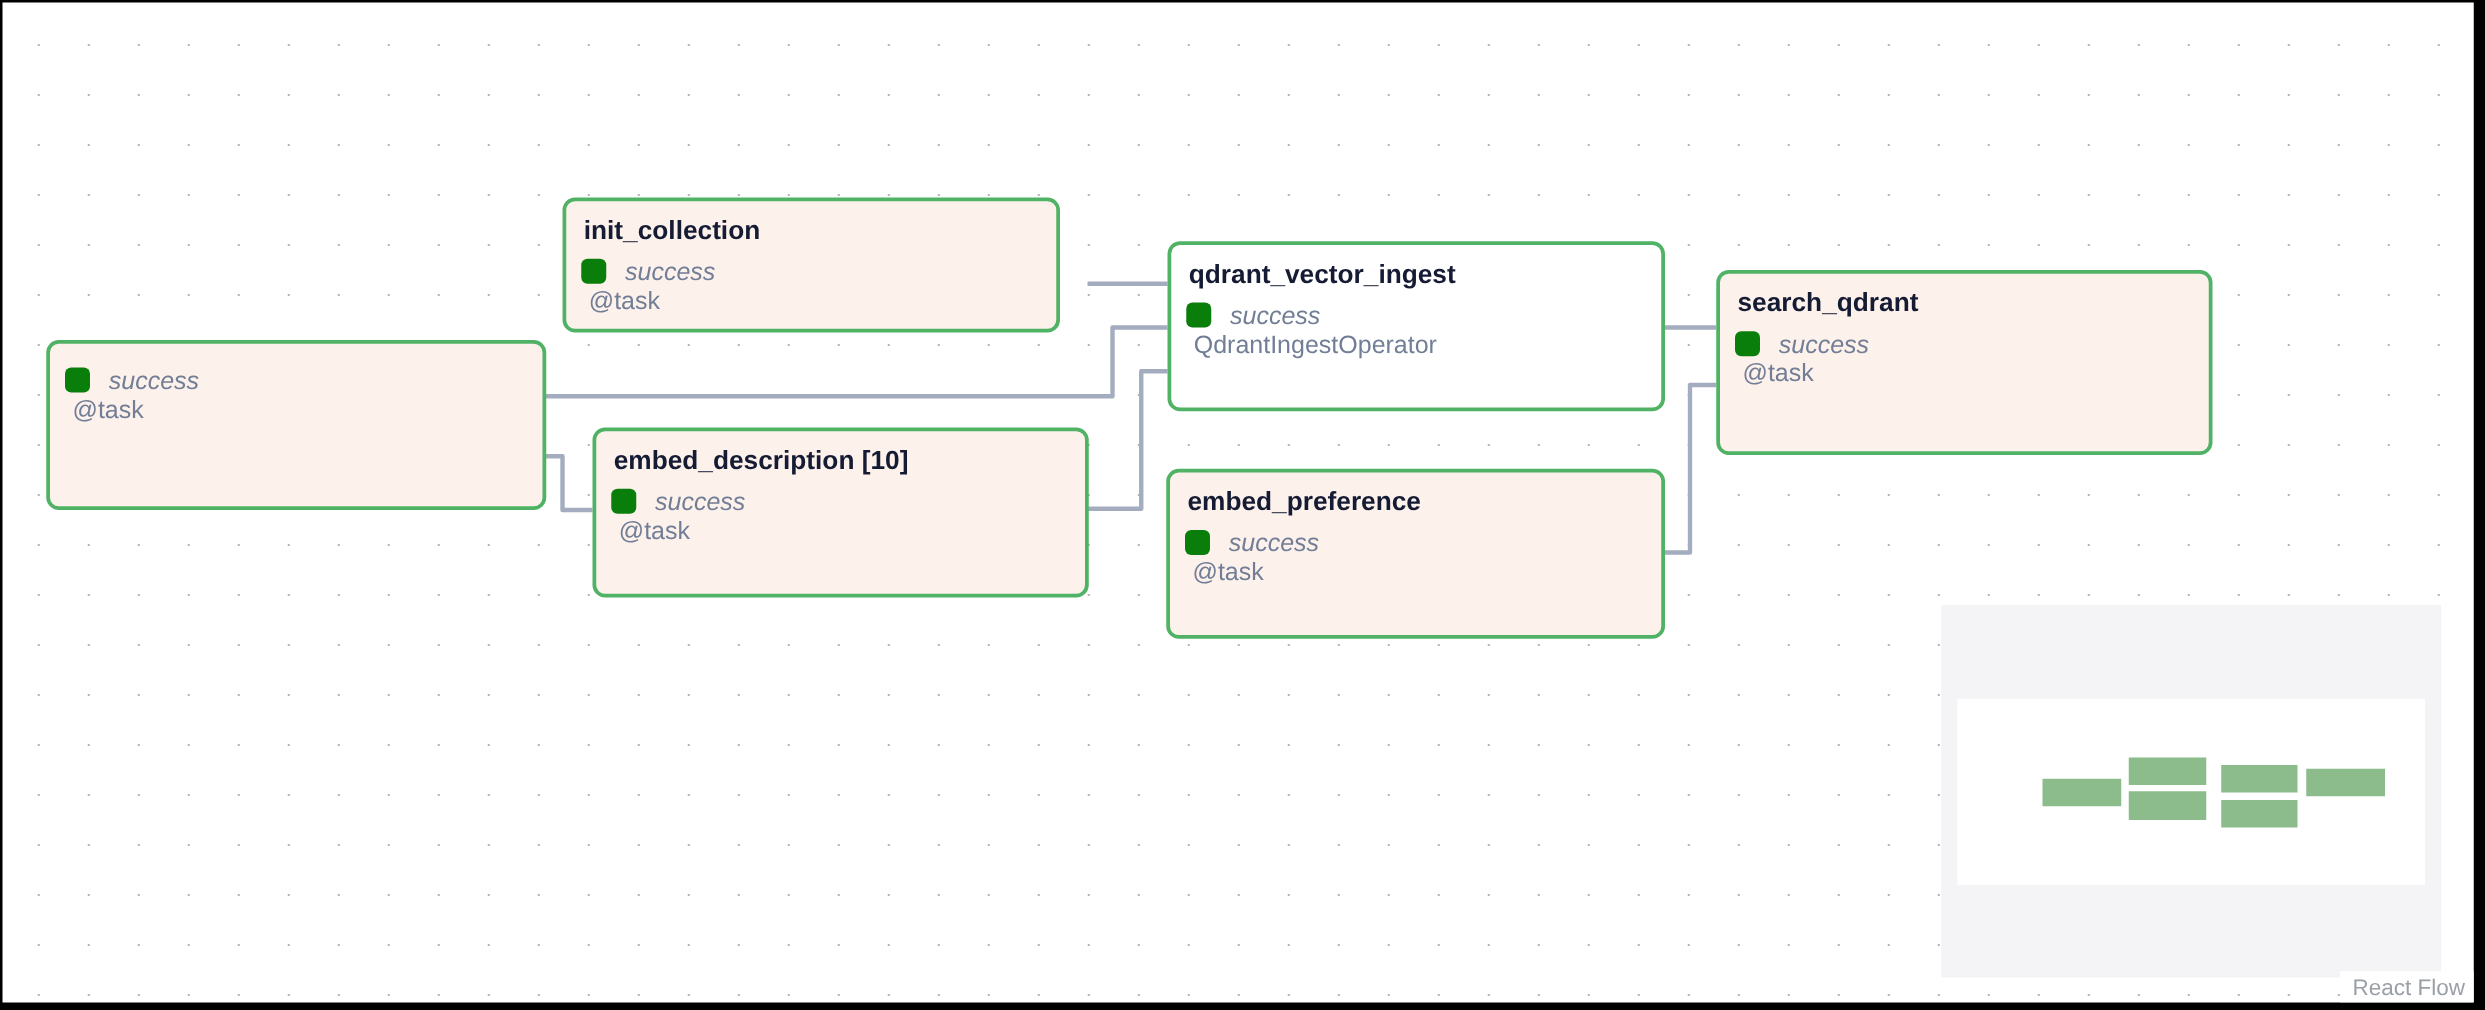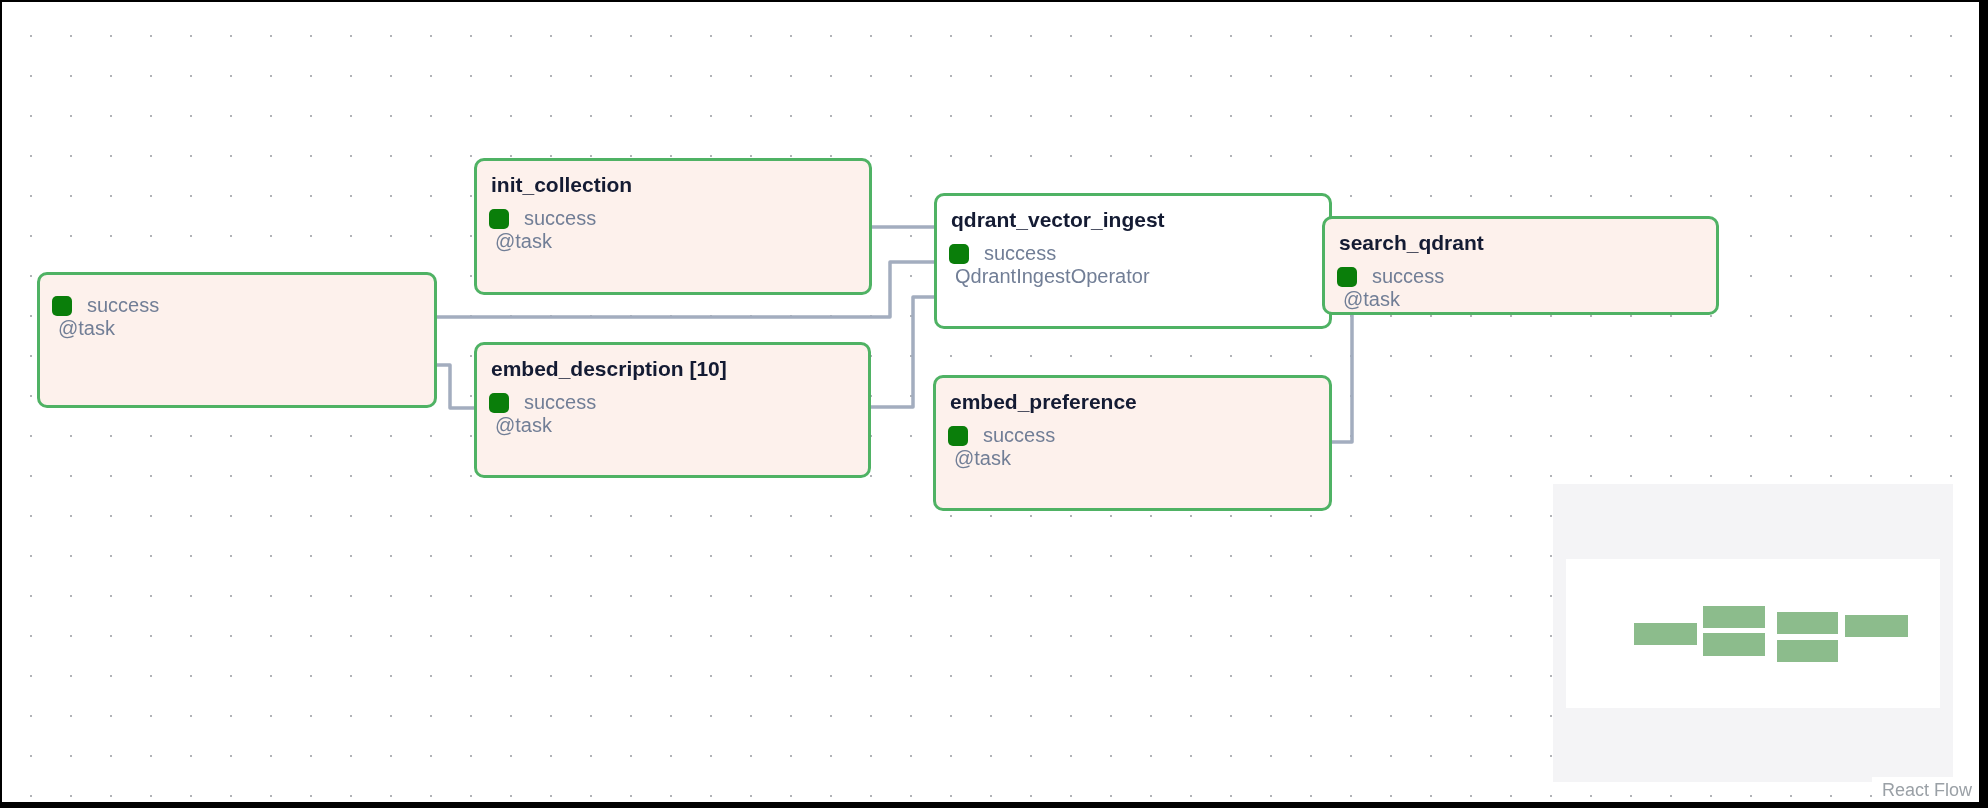--- a/index.html
+++ b/index.html
@@ -22,21 +22,21 @@
     background-size:40px 40px;background-position:9px 14px;
   }
   .edges{position:absolute;left:0;top:0;pointer-events:none;}
   .edge{stroke:var(--edge-gray);stroke-width:3.5;fill:none;stroke-linejoin:round;}
   .node{
     position:absolute;border:3px solid var(--accent-green);border-radius:10px;
     background:var(--node-fill-task);padding:10px 14px;
   }
   .node.operator{background:var(--node-fill-operator);}
   .node-title{font-size:21px;font-weight:bold;color:var(--text-dark);line-height:27px;}
-  .status-row{display:flex;align-items:flex-end;margin-top:9px;margin-left:-2px;}
+  .status-row{display:flex;align-items:flex-start;margin-top:9px;margin-left:-2px;font-style:italic;}
   .status-square{
     width:20px;height:20px;border-radius:5px;background:var(--status-green);
     margin-right:15px;flex:0 0 auto;
   }
   .status-label{font-size:20px;color:var(--text-gray);line-height:22px;}
   .operator-label{font-size:20px;color:var(--text-gray);margin-top:0;margin-left:4px;line-height:24px;}
   .minimap{
     position:absolute;background:var(--minimap-mask);
     left:1551px;top:482px;width:400px;height:298px;
   }
@@ -63,21 +63,21 @@
       </svg>
 
     <div class="node task" style="left:35px;top:270px;width:400px;height:136px">
       <div class="status-row">
         <span class="status-square"></span>
         <span class="status-label">success</span>
       </div>
       <div class="operator-label">@task</div>
     </div>
 
-    <div class="node task" style="left:472px;top:156px;width:398px;height:137px">
+    <div class="node task" style="left:448px;top:156px;width:398px;height:108px">
       <div class="node-title">init_collection</div>
       <div class="status-row">
         <span class="status-square"></span>
         <span class="status-label">success</span>
       </div>
       <div class="operator-label">@task</div>
     </div>
 
     <div class="node task" style="left:472px;top:340px;width:397px;height:136px">
       <div class="node-title">embed_description [10]</div>
@@ -99,21 +99,21 @@
 
     <div class="node task" style="left:931px;top:373px;width:399px;height:136px">
       <div class="node-title">embed_preference</div>
       <div class="status-row">
         <span class="status-square"></span>
         <span class="status-label">success</span>
       </div>
       <div class="operator-label">@task</div>
     </div>
 
-    <div class="node task" style="left:1320px;top:214px;width:397px;height:99px">
+    <div class="node task" style="left:1371px;top:214px;width:397px;height:148px">
       <div class="node-title">search_qdrant</div>
       <div class="status-row">
         <span class="status-square"></span>
         <span class="status-label">success</span>
       </div>
       <div class="operator-label">@task</div>
     </div>
 
     <div class="minimap">
       <div class="minimap-viewport"></div>

